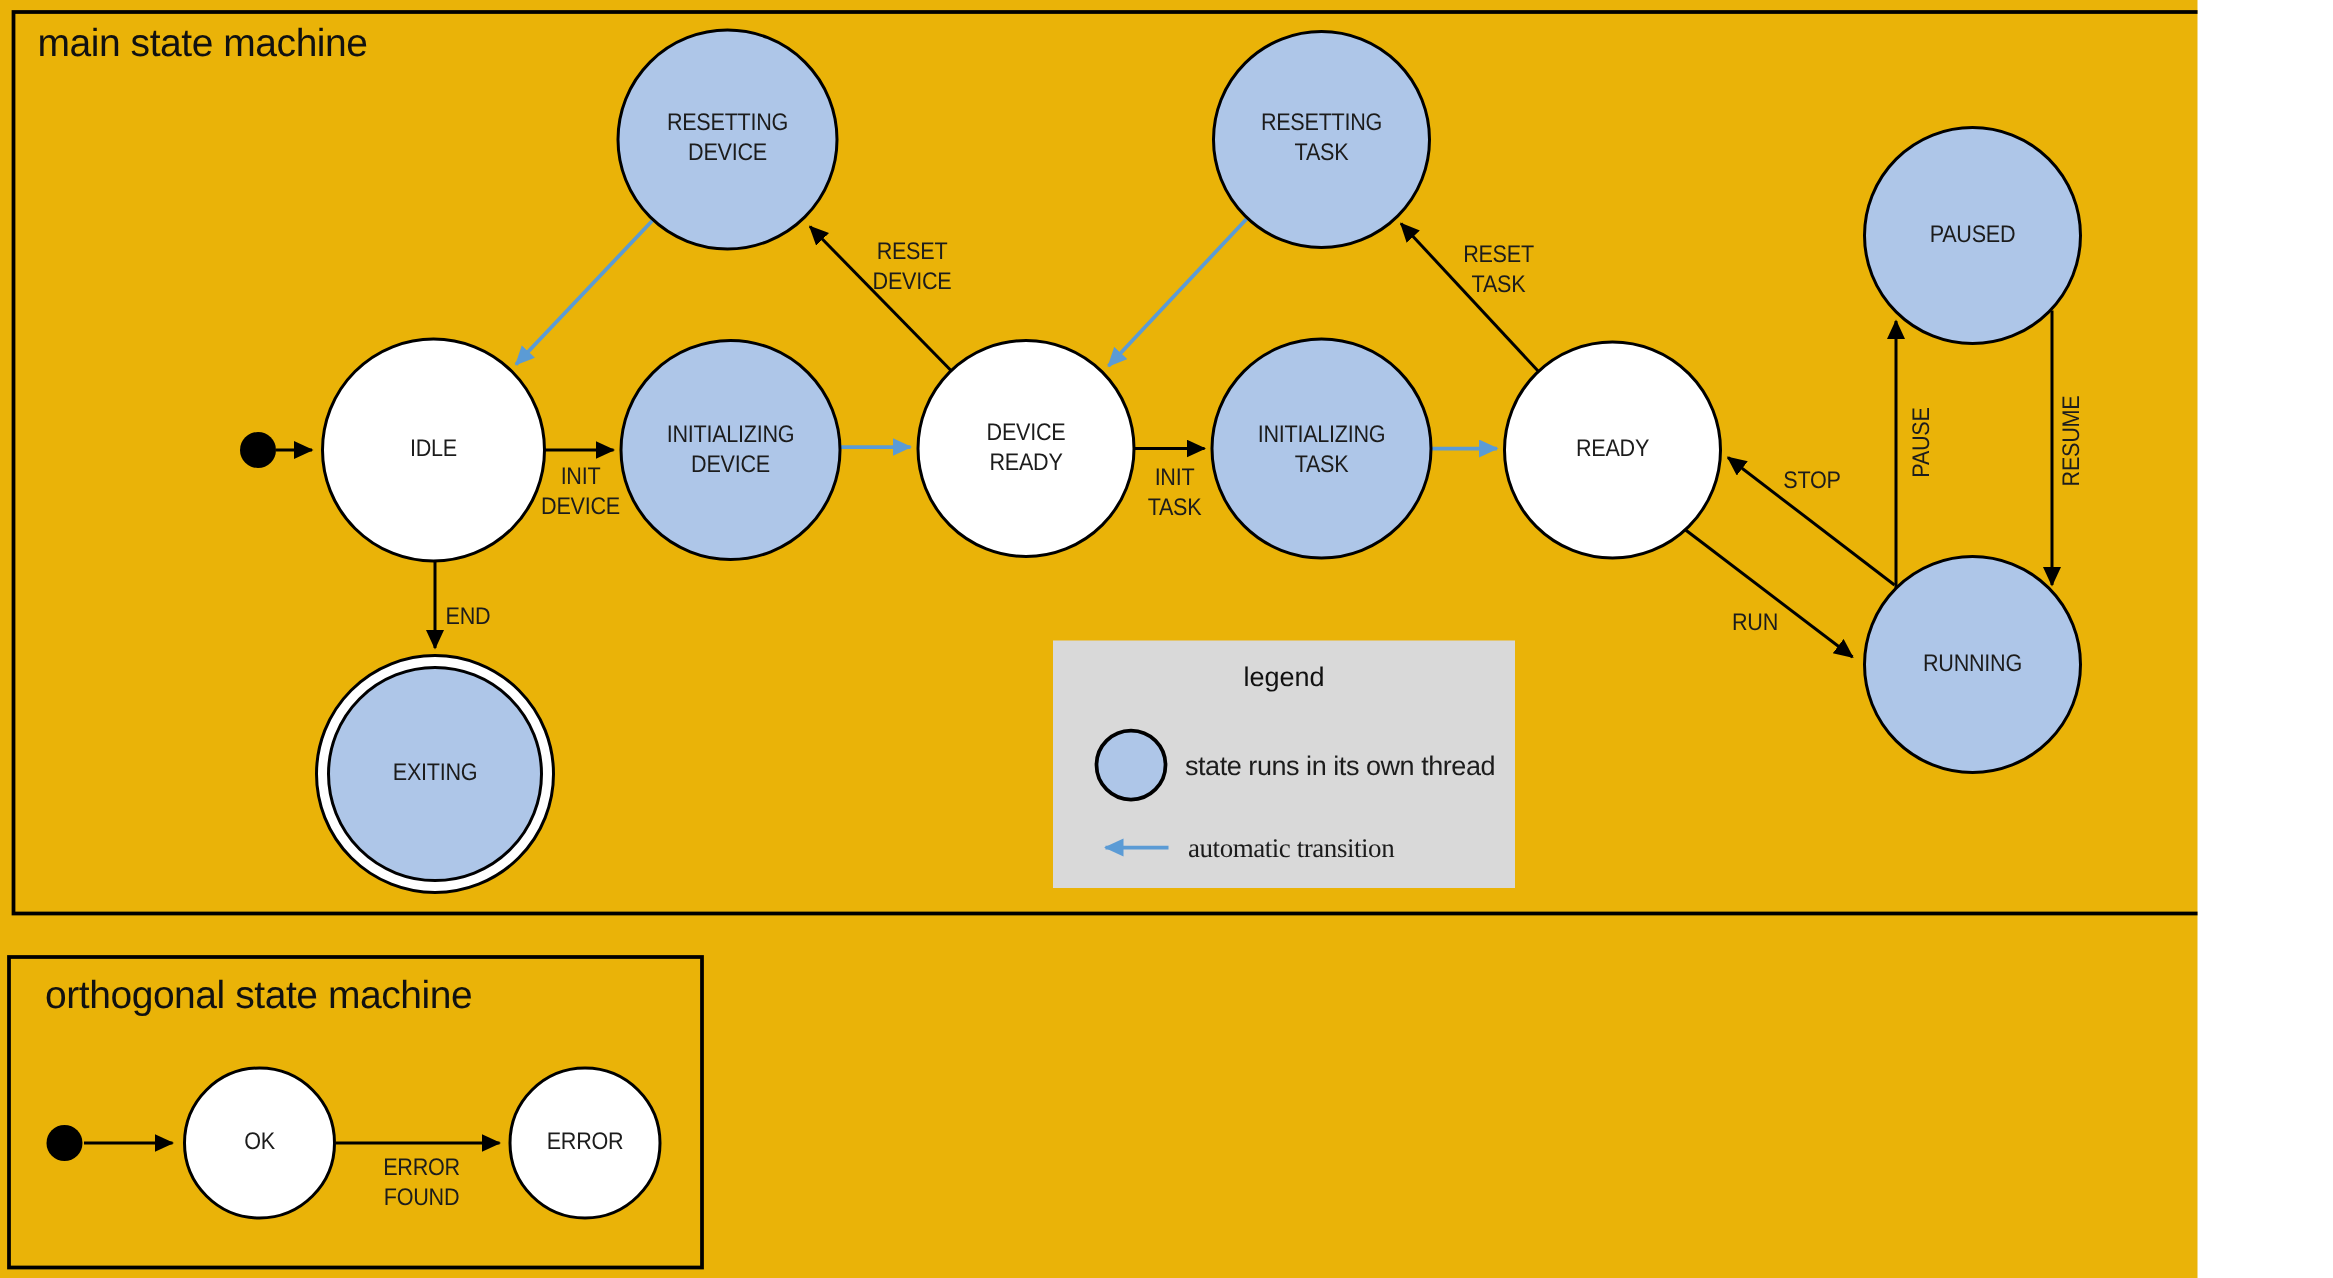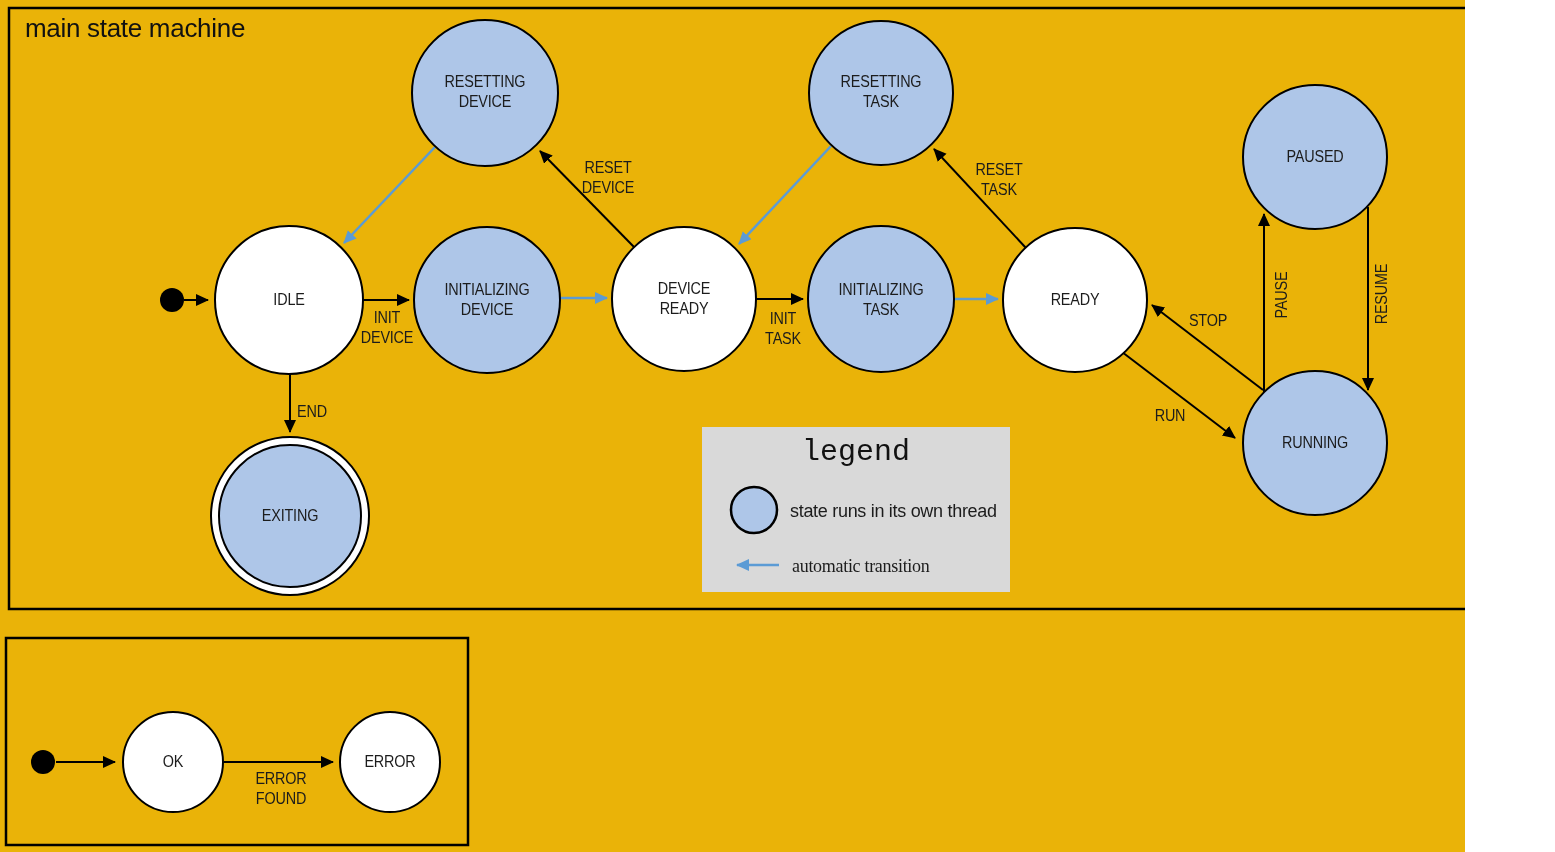--- a/index.html
+++ b/index.html
@@ -29,24 +29,23 @@
     position: absolute;
     font-size: 26px;
     font-weight: 500;
     letter-spacing: -0.3px;
     color: #111111;
     white-space: nowrap;
   }
   .legend-title {
     position: absolute;
     transform: translate(-50%, -50%);
-    font-size: 30px;
+    font-size: 18px;
     font-weight: 500;
     color: #111111;
-    font-family: Liberation Mono, monospace;
   }
   .legend-item {
     position: absolute;
     transform: translateY(-50%) ;
     font-size: 18px;
     font-weight: 500;
     letter-spacing: -0.3px;
     color: #1c1c1c;
     white-space: nowrap;
     text-align: center;
@@ -105,20 +104,21 @@
     <line x1="779" y1="565" x2="737" y2="565" stroke="#5b9bd5" stroke-width="2.5" marker-end="url(#arr-b)"></line>
 
     <circle cx="43" cy="762" r="12" fill="#000000"></circle>
     <line x1="56" y1="762" x2="115" y2="762" stroke="#000000" stroke-width="2" marker-end="url(#arr-k)"></line>
     <circle cx="173" cy="762" r="50" fill="#ffffff" stroke="#000000" stroke-width="2"></circle>
     <circle cx="390" cy="762" r="50" fill="#ffffff" stroke="#000000" stroke-width="2"></circle>
     <line x1="224" y1="762" x2="333" y2="762" stroke="#000000" stroke-width="2" marker-end="url(#arr-k)"></line>
   </svg>
 
   <div class="title" style="left:25px; top:13px;">main state machine</div>
+  <div class="title" style="left:30px; top:648px;">orthogonal state machine</div>
 
   <div class="lbl" style="left:289px; top:300px;">IDLE</div>
   <div class="lbl" style="left:485px; top:92px;">RESETTING
 DEVICE</div>
   <div class="lbl" style="left:487px; top:300px;">INITIALIZING
 DEVICE</div>
   <div class="lbl" style="left:684px; top:299px;">DEVICE
 READY</div>
   <div class="lbl" style="left:881px; top:92px;">RESETTING
 TASK</div>

